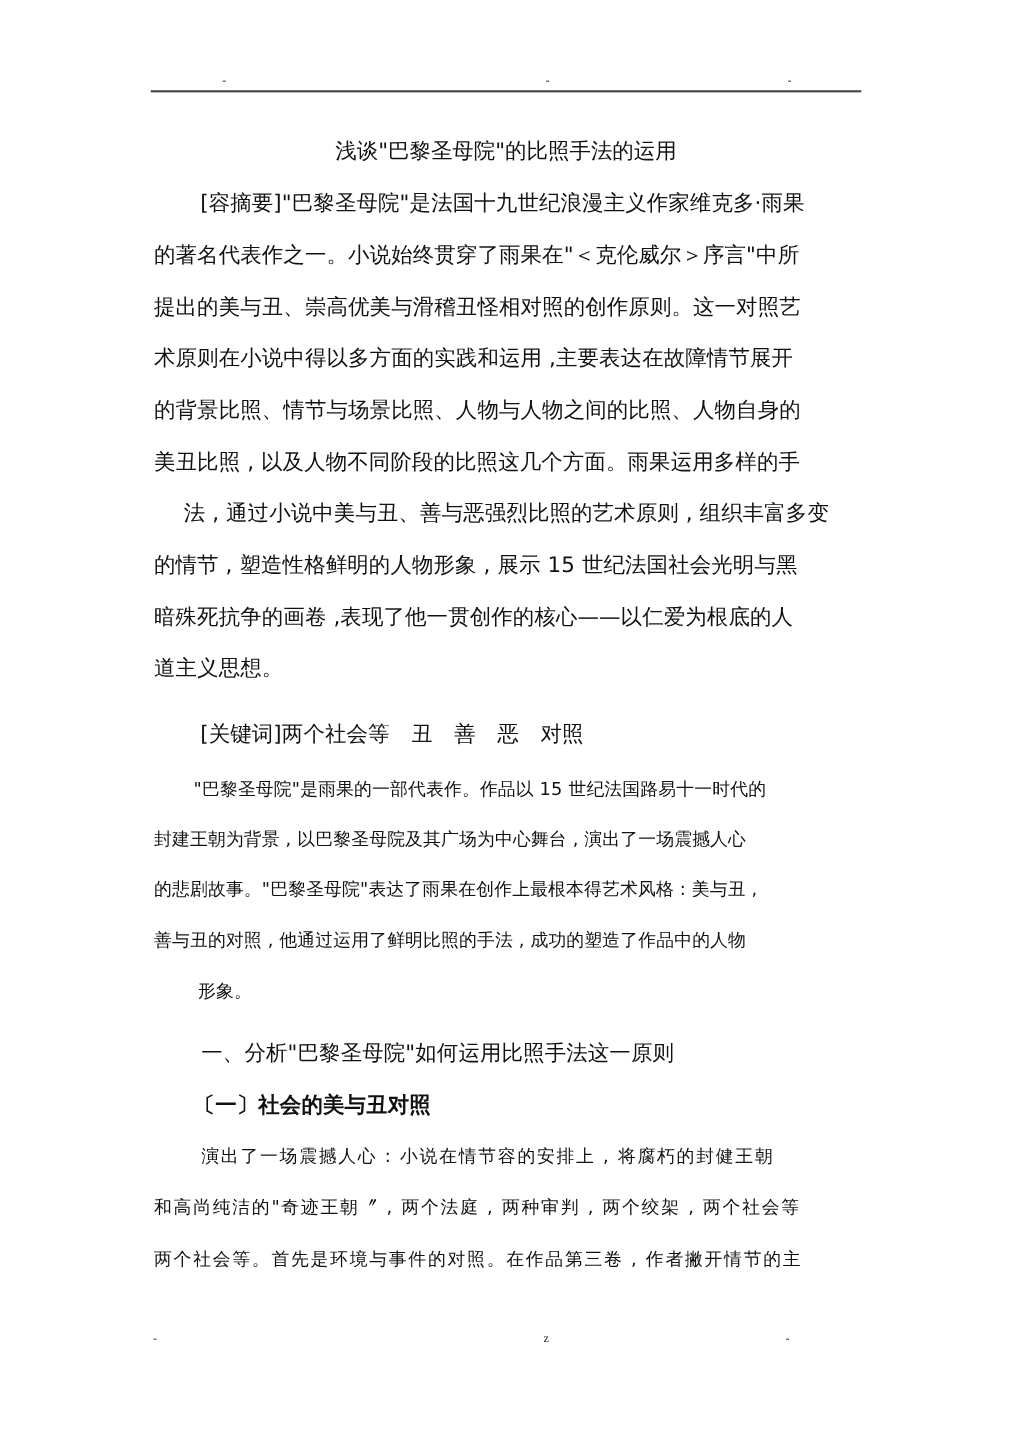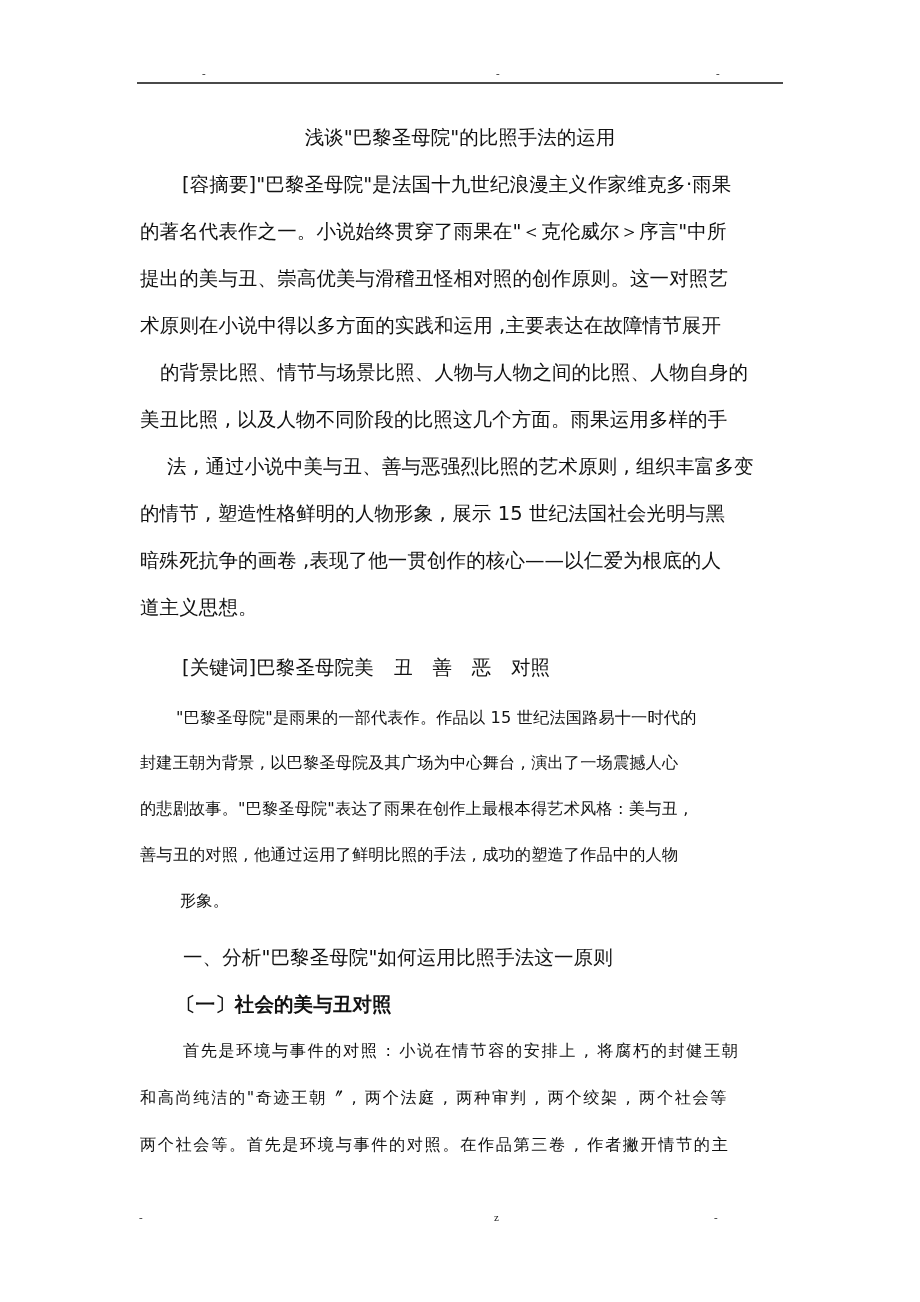--- a/index.html
+++ b/index.html
@@ -72,40 +72,40 @@
   <span class="hdr-mark" style="left:496px; top:67px;">-</span>
   <span class="hdr-mark" style="left:716px; top:67px;">-</span>
   <div class="hdr-rule"></div>
 
   <div class="line title" style="top:124px;">浅谈"巴黎圣母院"的比照手法的运用</div>
 
   <div class="line big" style="top:171px; left:182px;">[容摘要]"巴黎圣母院"是法国十九世纪浪漫主义作家维克多·雨果</div>
   <div class="line big" style="top:218px;">的著名代表作之一。小说始终贯穿了雨果在"＜克伦威尔＞序言"中所</div>
   <div class="line big" style="top:265px;">提出的美与丑、崇高优美与滑稽丑怪相对照的创作原则。这一对照艺</div>
   <div class="line big" style="top:312px;">术原则在小说中得以多方面的实践和运用 ,主要表达在故障情节展开</div>
-  <div class="line big" style="top:359px;margin-left:20px;">的背景比照、情节与场景比照、人物与人物之间的比照、人物自身的</div>
+  <div class="line big" style="top:359px;">的背景比照、情节与场景比照、人物与人物之间的比照、人物自身的</div>
   <div class="line big" style="top:406px;">美丑比照 , 以及人物不同阶段的比照这几个方面。雨果运用多样的手</div>
   <div class="line big" style="top:453px;margin-left:27px;">法 , 通过小说中美与丑、善与恶强烈比照的艺术原则 , 组织丰富多变</div>
   <div class="line big" style="top:500px;">的情节 , 塑造性格鲜明的人物形象 , 展示 15 世纪法国社会光明与黑</div>
   <div class="line big" style="top:547px;">暗殊死抗争的画卷 ,表现了他一贯创作的核心——以仁爱为根底的人</div>
   <div class="line big" style="top:594px;">道主义思想。</div>
 
-  <div class="line big" style="top:654px; left:182px;">[关键词]巴黎圣母院美　丑　善　恶　对照</div>
+  <div class="line big" style="top:654px; left:182px;">[关键词]两个社会等　丑　善　恶　对照</div>
 
   <div class="line small" style="top:707px; left:176px;">"巴黎圣母院"是雨果的一部代表作。作品以 15 世纪法国路易十一时代的</div>
   <div class="line small" style="top:752px;">封建王朝为背景 , 以巴黎圣母院及其广场为中心舞台 , 演出了一场震撼人心</div>
   <div class="line small" style="top:798px;">的悲剧故事。"巴黎圣母院"表达了雨果在创作上最根本得艺术风格 : 美与丑 ,</div>
   <div class="line small" style="top:844px;">善与丑的对照 , 他通过运用了鲜明比照的手法 , 成功的塑造了作品中的人物</div>
   <div class="line small" style="top:890px;margin-left:40px;">形象。</div>
 
   <div class="line big" style="top:944px; left:183px;">一、分析"巴黎圣母院"如何运用比照手法这一原则</div>
 
   <div class="line big bold" style="top:991px; left:176px;font-family:Liberation Serif, serif;">〔一〕社会的美与丑对照</div>
 
-  <div class="line small spaced" style="top:1040px; left:183px;">首先是环境与事件的对照 : 小说在情节容的安排上 , 将腐朽的封健王朝</div>
+  <div class="line small spaced" style="top:1040px; left:183px;">演出了一场震撼人心 : 小说在情节容的安排上 , 将腐朽的封健王朝</div>
   <div class="line small spaced" style="top:1087px;">和高尚纯洁的"奇迹王朝〞 , 两个法庭 , 两种审判 , 两个绞架 , 两个社会等</div>
   <div class="line small spaced" style="top:1134px;">两个社会等。首先是环境与事件的对照。在作品第三卷 , 作者撇开情节的主</div>
 
   <span class="ftr-mark" style="left:139px; top:1211px;">-</span>
   <span class="ftr-mark" style="top: 1211px; left: 494px;">z</span>
   <span class="ftr-mark" style="top: 1211px; left: 714px;">-</span>
 
 </div>
 
 </body></html>

